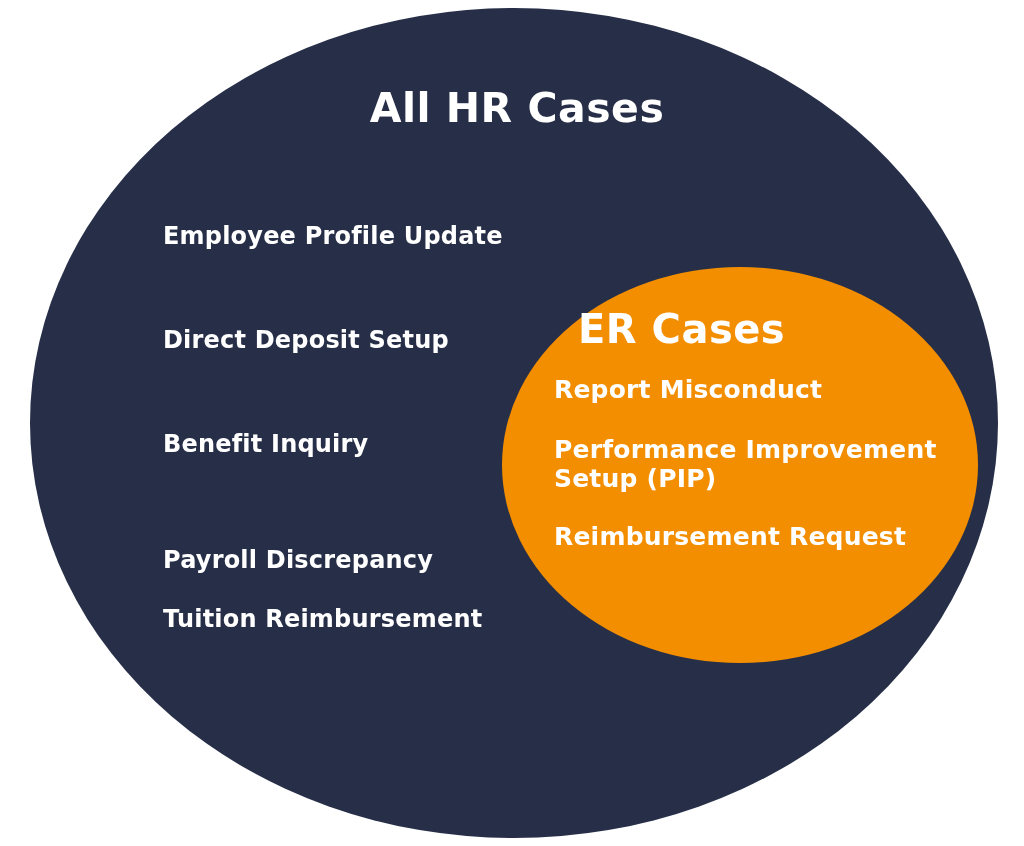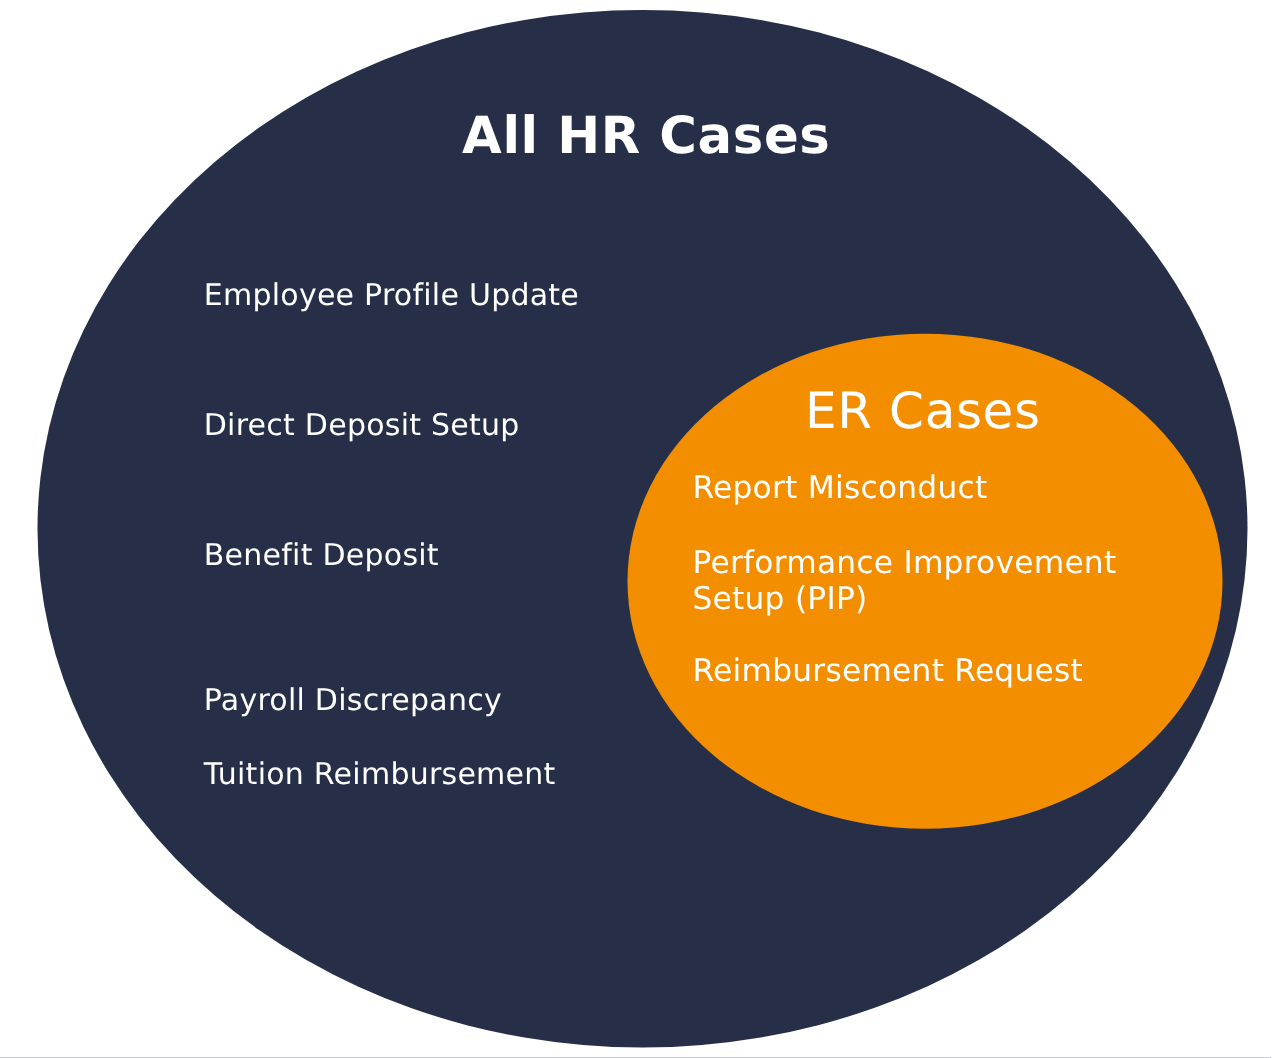--- a/index.html
+++ b/index.html
@@ -2,38 +2,38 @@
 <html><head>
 <meta charset="utf-8">
 <style>
   html, body { margin:0; padding:0; background:#ffffff; }
   body { width:1024px; height:846px; position:relative; overflow:hidden;
          font-family:"DejaVu Sans","Liberation Sans",sans-serif; }
   .outer { position:absolute; left:30px; top:8px; width:968px; height:830px;
            border-radius:50%; background:#272f48; }
   .inner { position:absolute; left:502px; top:267px; width:476px; height:396px;
            border-radius:50%; background:#f28e00; }
-  .txt { position:absolute; color:#ffffff; white-space:nowrap; }
+  .txt { position:absolute; color:#ffffff; white-space:nowrap;font-weight:bold; }
   .title { left:0; width:1024px; top:84px; text-align:center;
            font-size:41px; font-weight:bold; letter-spacing:0.5px; padding-left:5px; }
   .item { left:163px; font-size:24px; letter-spacing:0.2px; }
-  .er-title { left:644px; top:306px; font-size:40px; font-weight:normal; letter-spacing:0.5px; }
+  .er-title { left:578px; top:306px; font-size:40px; font-weight:bold; letter-spacing:0.5px; }
   .er-item { left:554px; font-size:25px; letter-spacing:0.2px; line-height:29px; }
 </style>
 </head>
 <body>
 
 <div class="outer"></div>
 <div class="inner"></div>
 
 <div class="txt title">All HR Cases</div>
 
 <div class="txt item" style="top:222px">Employee Profile Update</div>
 <div class="txt item" style="top:326px">Direct Deposit Setup</div>
-<div class="txt item" style="top:430px">Benefit Deposit</div>
+<div class="txt item" style="top:430px">Benefit Inquiry</div>
 <div class="txt item" style="top:546px">Payroll Discrepancy</div>
 <div class="txt item" style="top:605px">Tuition Reimbursement</div>
 
 <div class="txt er-title">ER Cases</div>
 
 <div class="txt er-item" style="top:375px">Report Misconduct</div>
 <div class="txt er-item" style="top:435px">Performance Improvement</div>
 <div class="txt er-item" style="top:464px">Setup (PIP)</div>
 <div class="txt er-item" style="top:522px">Reimbursement Request</div>
 

